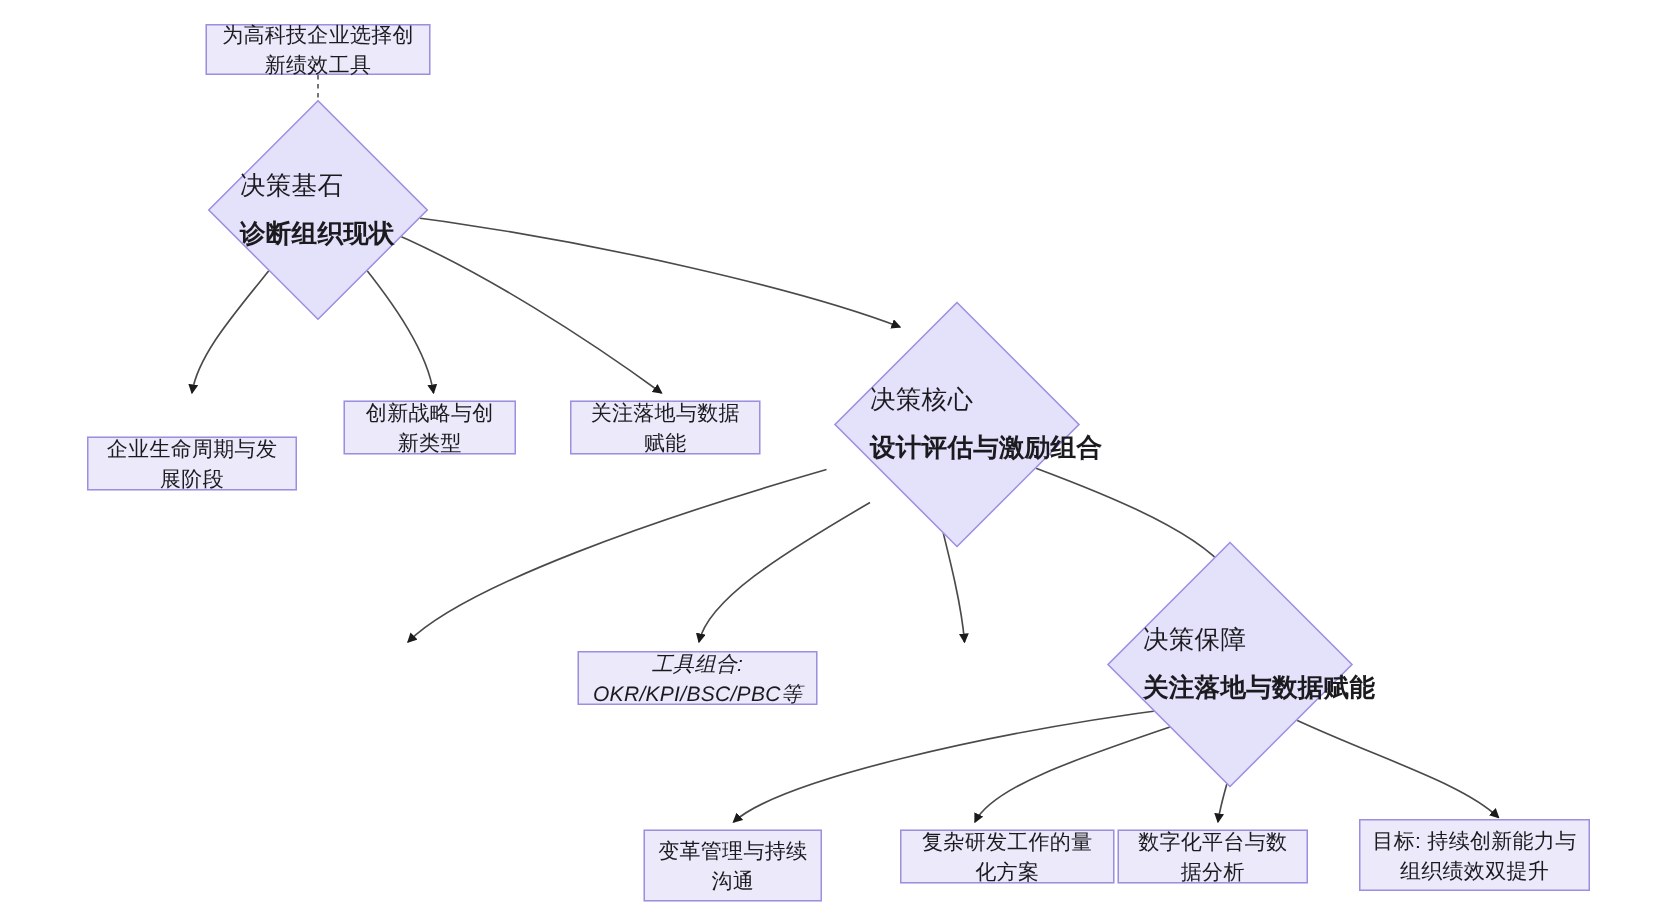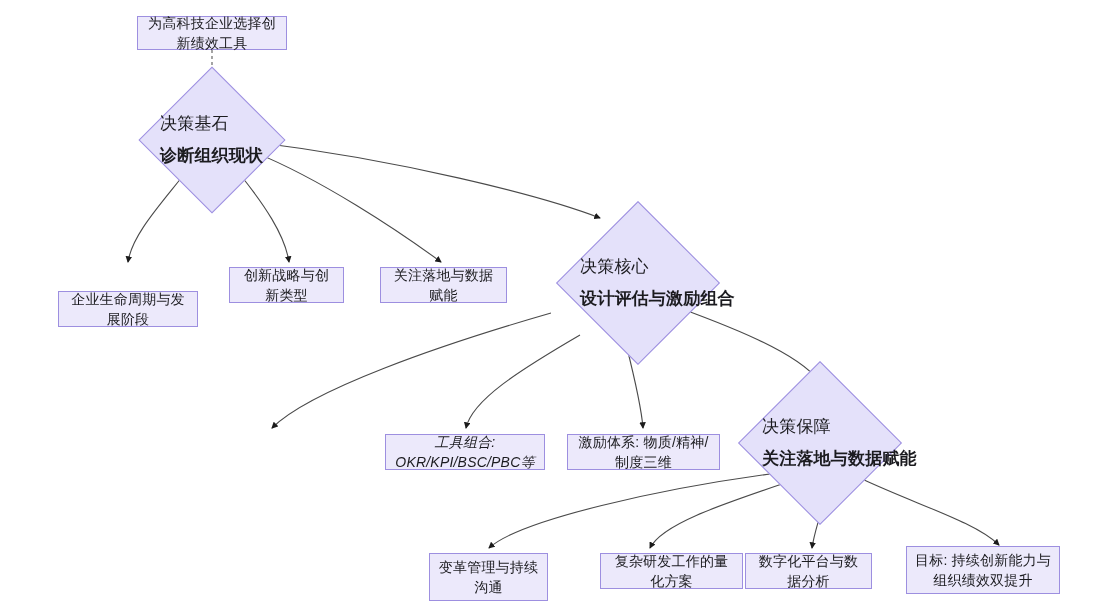--- a/index.html
+++ b/index.html
@@ -144,23 +144,20 @@
     <div class="diamond-shape"></div>
     <div class="diamond-text">
       <span class="l1">决策核心</span>
       <span class="l2">设计评估与激励组合</span>
     </div>
   </div>
 
   <div class="node rect" style="left:385px; top:434px; width:160px; height:36px;font-style:italic;">
     <span class="label">工具组合: OKR/KPI/BSC/PBC等</span>
   </div>
-  <div class="node rect" style="left:567px; top:434px; width:153px; height:36px;">
-    <span class="label">激励体系: 物质/精神/制度三维</span>
-  </div>
 
   <div class="diamond-wrap" style="left:762px; top:385px; width:116px; height:116px;">
     <div class="diamond-shape"></div>
     <div class="diamond-text">
       <span class="l1">决策保障</span>
       <span class="l2">关注落地与数据赋能</span>
     </div>
   </div>
 
   <div class="node rect" style="left:429px; top:553px; width:119px; height:48px;">

